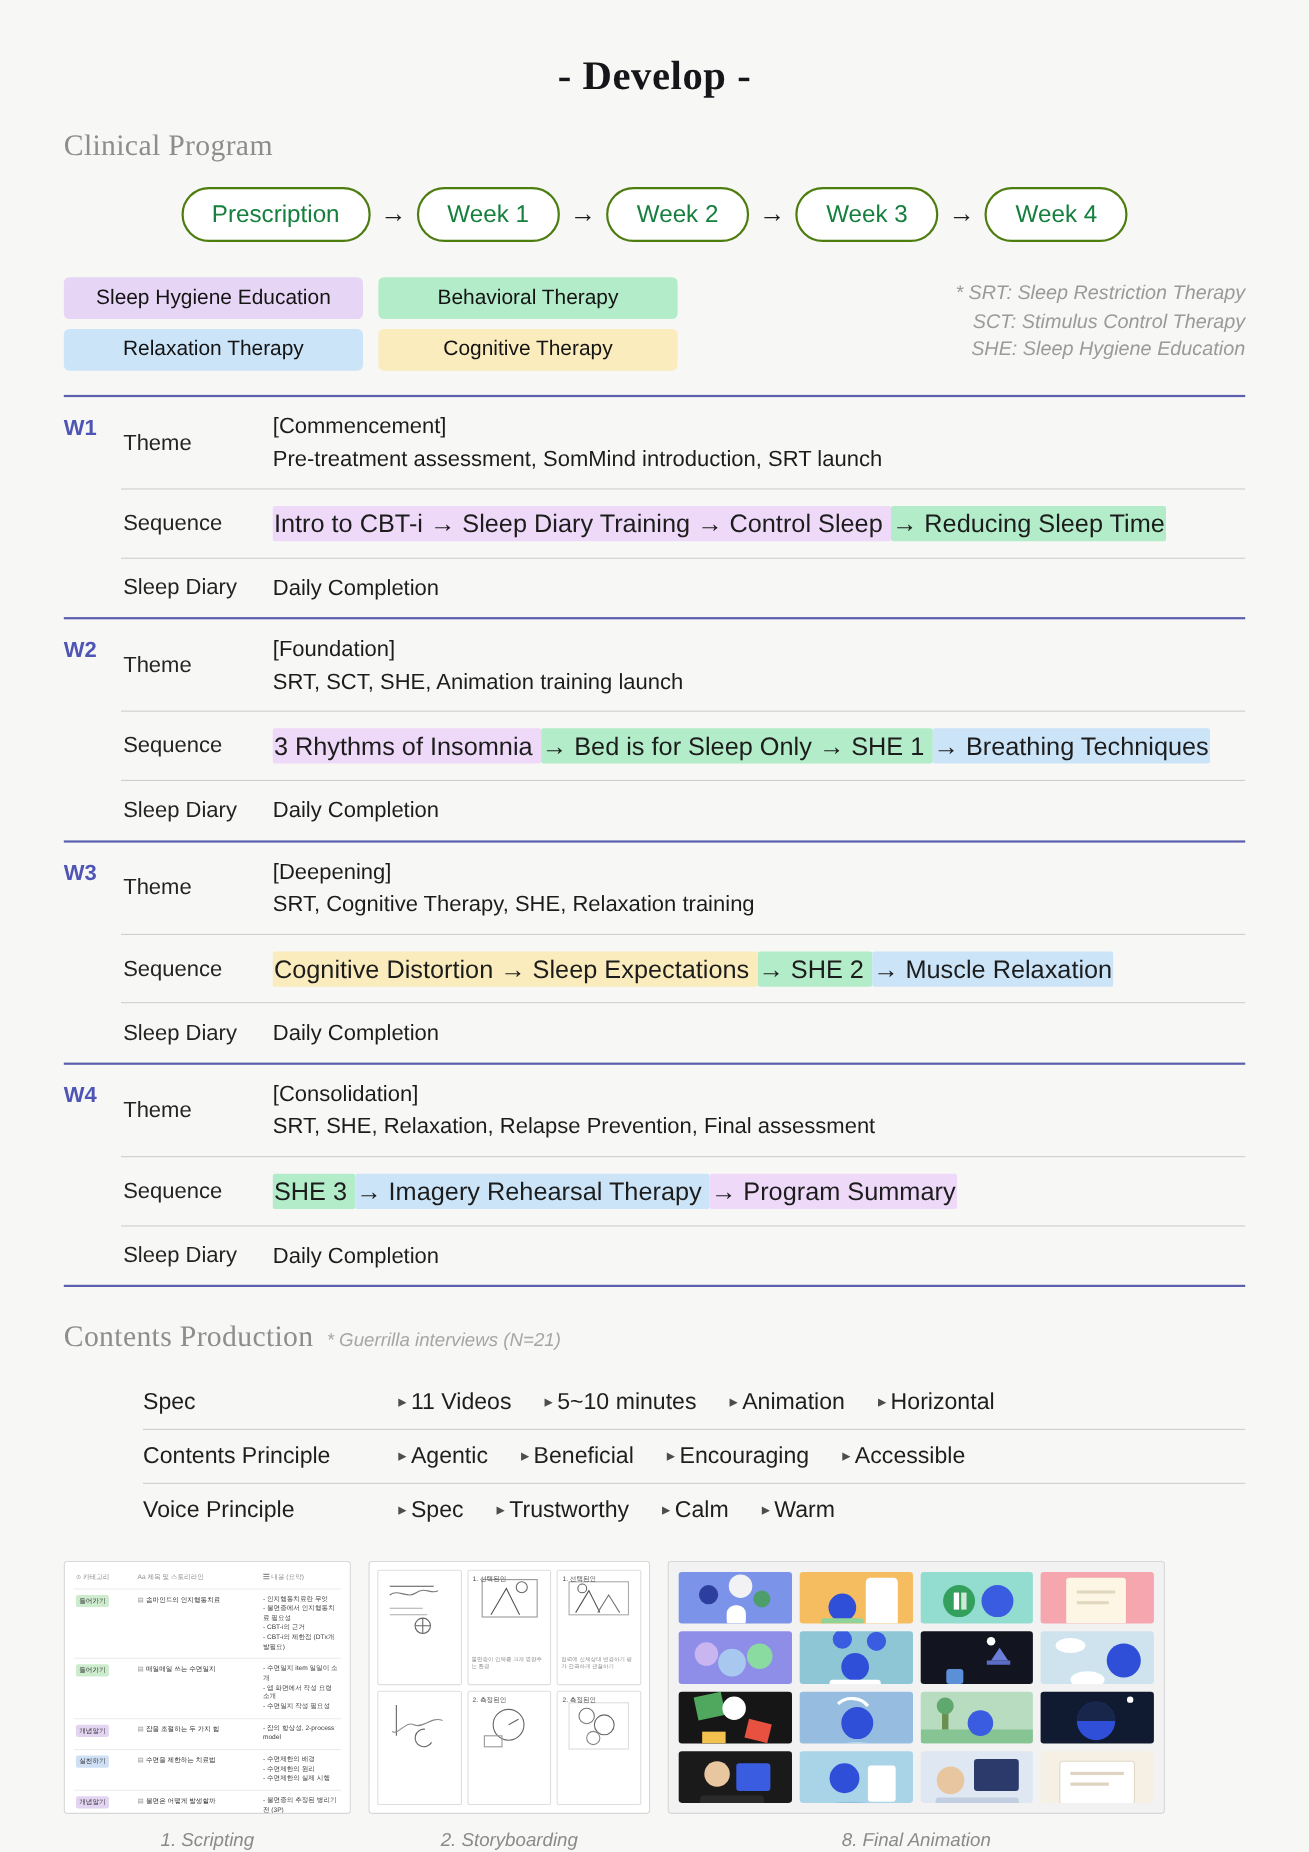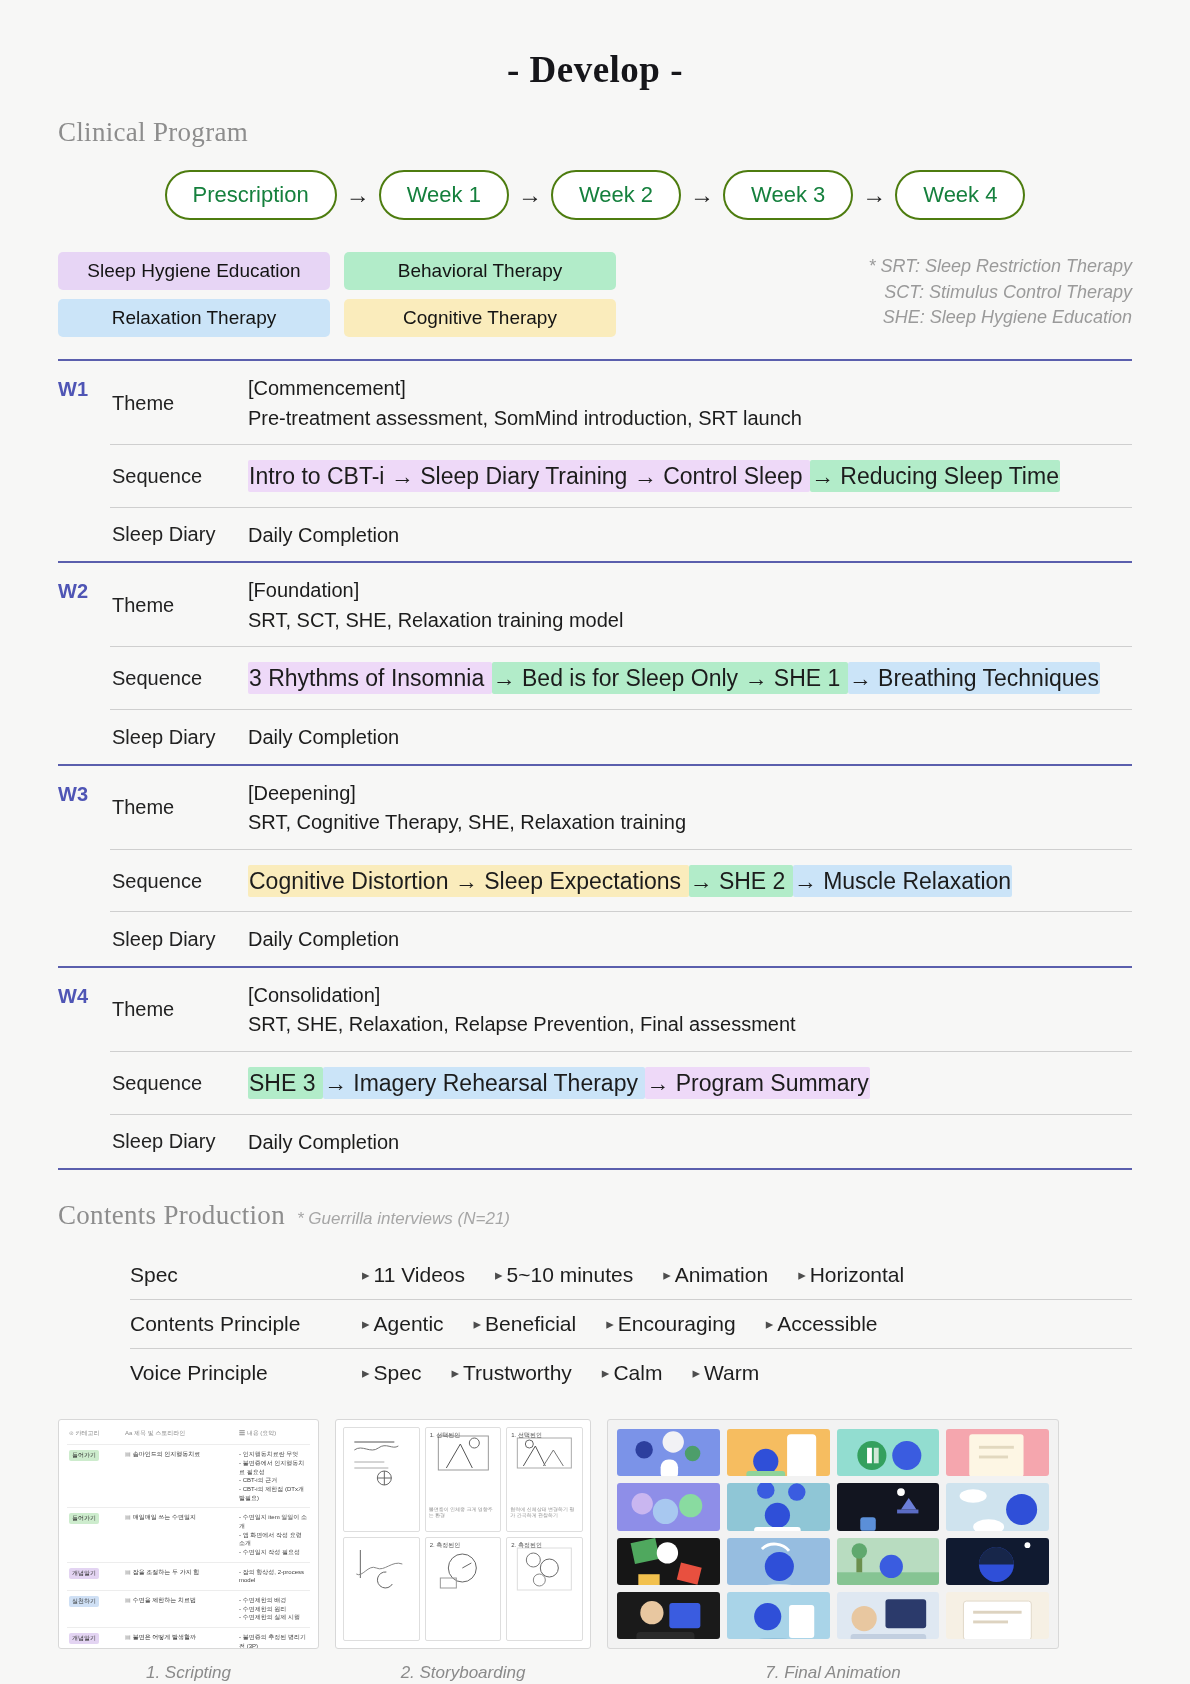--- a/index.html
+++ b/index.html
@@ -212,21 +212,21 @@
             <div class="rlabel">Sleep Diary</div>
             <div class="rvalue"><span>Daily Completion</span></div>
           </div>
         </div>
       </div>
       <div class="week-block">
         <div class="srow">
           <div class="wlabel">W2</div>
           <div class="rowinner">
             <div class="rlabel">Theme</div>
-            <div class="rvalue"><span>[Foundation]</span><span class="l2">SRT, SCT, SHE, Relaxation training model</span></div>
+            <div class="rvalue"><span>[Foundation]</span><span class="l2">SRT, SCT, SHE, Animation training launch</span></div>
           </div>
         </div>
         <div class="srow">
           <div class="wlabel"></div>
           <div class="rowinner">
             <div class="rlabel">Sequence</div>
             <div class="rvalue"><div class="seq"><span class="hl" style="background: rgb(238, 217, 248);">3 Rhythms of Insomnia </span><span class="hl" style="background: rgb(178, 236, 201);">→ Bed is for Sleep Only → SHE 1 </span><span class="hl" style="background: rgb(203, 228, 248);">→ Breathing Techniques</span></div></div>
           </div>
         </div>
         <div class="srow">
@@ -522,18 +522,18 @@
                 <circle cx="28" cy="36" r="13" fill="#e8c7a0"></circle>
                 <rect x="14" y="52" width="78" height="12" rx="3" fill="#c2cfe0"></rect>
               </svg></div>
             <div class="ag-cell" style="background: rgb(246, 240, 228);"><svg width="100%" height="100%" viewBox="0 0 106 66" preserveAspectRatio="xMidYMid slice">
                 <rect x="18" y="18" width="70" height="40" rx="3" fill="#fff" stroke="#e0d8c8"></rect>
                 <rect x="28" y="28" width="50" height="3" fill="#ddd3c0"></rect>
                 <rect x="28" y="38" width="36" height="3" fill="#ddd3c0"></rect>
               </svg></div>
           </div>
       </div>
-      <div class="thumb-cap">7. Final Animation</div>
+      <div class="thumb-cap">8. Final Animation</div>
     </div>
 
   </div>
 
 </div>
 
 </body></html>

